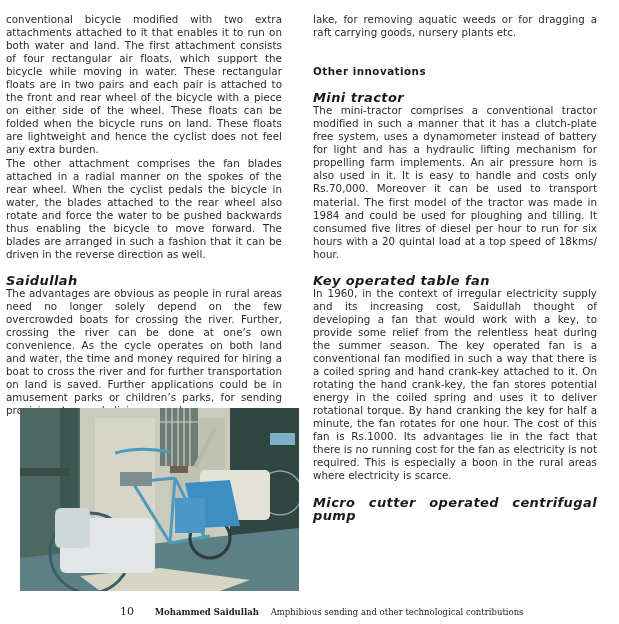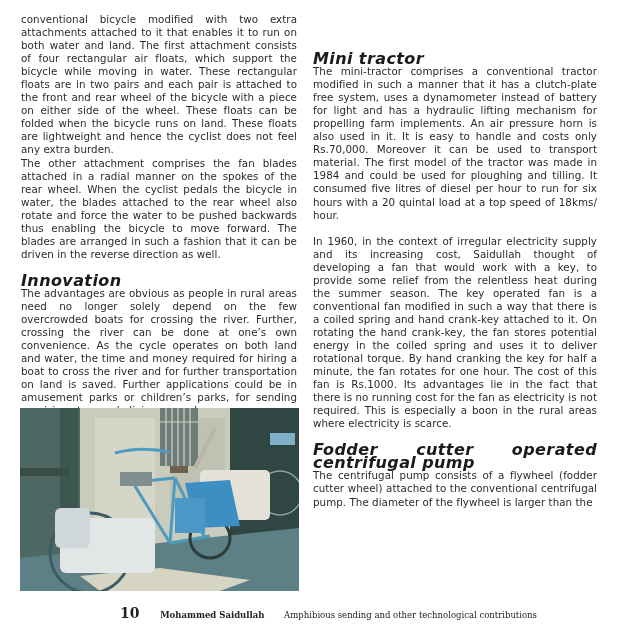--- a/index.html
+++ b/index.html
@@ -1,38 +1,38 @@
 <!DOCTYPE html>
 <html><head>
 <meta charset="utf-8">
 <style>
   html, body { margin: 0; padding: 0; background: #ffffff; }
   body { width: 619px; height: 624px; position: relative; overflow: hidden;
          font-family: "DejaVu Sans", sans-serif; color: #2a2a2a; }
   .col { position: absolute; top: 13px; font-size: 10.3px; line-height: 13.05px;
          text-align: justify; letter-spacing: 0.05px; }
-  .col.left { left: 21px; width: 276px; }
+  .col.left { left: 6px; width: 276px; }
   .col.right { left: 313px; width: 284px; }
   .col p { margin: 0; }
   .gap { height: 13px; }
-  h3.italic { margin: 0; font-size: 16px; font-style: italic; font-weight: bold; line-height: 13.05px; color:#1a1a1a; letter-spacing: 0.4px;}
+  h3.italic { margin: 0; font-size: 13px; font-style: italic; font-weight: bold; line-height: 13.05px; color:#1a1a1a; letter-spacing: 0.4px;}
   h2.section { margin: 0; font-size: 10.3px; font-weight: bold; line-height: 13.05px; color:#1a1a1a; letter-spacing: 0.5px;}
   .photo { position: absolute; left: 20px; top: 408px; width: 279px; height: 183px; overflow: hidden; }
   .footer { position: absolute; top: 605px; left: 120px; font-family: "DejaVu Serif", serif; font-size: 8.5px; color: #222; white-space: nowrap; }
-  .footer .page { font-weight: bold; font-size: 14px; margin-right: 18px; }
-  .footer .author { font-weight: bold; margin-right: 17px; }
+  .footer .page { font-weight: normal; font-size: 11px; margin-right: 18px; }
+  .footer .author { font-weight: bold; margin-right: 9px; }
 </style>
 </head>
 <body>
 
 <div class="col left">
   <p>conventional bicycle modified with two extra attachments attached to it that enables it to run on both water and land. The first attachment consists of four rectangular air floats, which support the bicycle while moving in water. These rectangular floats are in two pairs and each pair is attached to the front and rear wheel of the bicycle with a piece on either side of the wheel. These floats can be folded when the bicycle runs on land. These floats are lightweight and hence the cyclist does not feel any extra burden.</p>
   <p>The other attachment comprises the fan blades attached in a radial manner on the spokes of the rear wheel. When the cyclist pedals the bicycle in water, the blades attached to the rear wheel also rotate and force the water to be pushed backwards thus enabling the bicycle to move forward. The blades are arranged in such a fashion that it can be driven in the reverse direction as well.</p>
   <div class="gap"></div>
-  <h3 class="italic">Innovation</h3>
+  <h3 class="italic">Saidullah</h3>
   <p>The advantages are obvious as people in rural areas need no longer solely depend on the few overcrowded boats for crossing the river. Further, crossing the river can be done at one’s own convenience. As the cycle operates on both land and water, the time and money required for hiring a boat to cross the river and for further transportation on land is saved. Further applications could be in amusement parks or children’s parks, for sending provisions to people living around a</p>
 </div>
 
 <div class="photo" title="Amphibious bicycle with white and blue rectangular air floats parked against a wall">
   <svg width="279" height="183" viewBox="0 0 279 183" xmlns="http://www.w3.org/2000/svg">
     <rect width="279" height="183" fill="#5f7a72"></rect>
 
     <rect x="0" y="0" width="60" height="183" fill="#4d6862"></rect>
     <rect x="40" y="0" width="18" height="183" fill="#3c5650"></rect>
     <rect x="0" y="60" width="50" height="8" fill="#3a4e48"></rect>
@@ -76,29 +76,31 @@
     <rect x="180" y="62" width="70" height="50" rx="5" fill="#e4e2d8"></rect>
     <polygon points="165,75 210,72 220,118 175,120" fill="#3d8ec2"></polygon>
     <rect x="155" y="90" width="30" height="35" fill="#4b97c5"></rect>
 
     <rect x="150" y="58" width="18" height="7" fill="#6e5f4e"></rect>
     <line x1="175" y1="60" x2="195" y2="20" stroke="#b9b6a8" stroke-width="4"></line>
   </svg>
 </div>
 
 <div class="col right">
+  <p>lake, for removing aquatic weeds or for dragging a raft carrying goods, nursery plants etc.</p>
   <div class="gap"></div>
   <div class="gap"></div>
+  <h2 class="section">Other innovations</h2>
   <div class="gap"></div>
   <h3 class="italic">Mini tractor</h3>
   <p>The mini-tractor comprises a conventional tractor modified in such a manner that it has a clutch-plate free system, uses a dynamometer instead of battery for light and has a hydraulic lifting mechanism for propelling farm implements. An air pressure horn is also used in it. It is easy to handle and costs only Rs.70,000. Moreover it can be used to transport material. The first model of the tractor was made in 1984 and could be used for ploughing and tilling. It consumed five litres of diesel per hour to run for six hours with a 20 quintal load at a top speed of 18kms/ hour.</p>
   <div class="gap"></div>
+  <h3 class="italic">Key operated table fan</h3>
   <p>In 1960, in the context of irregular electricity supply and its increasing cost, Saidullah thought of developing a fan that would work with a key, to provide some relief from the relentless heat during the summer season. The key operated fan is a conventional fan modified in such a way that there is a coiled spring and hand crank-key attached to it. On rotating the hand crank-key, the fan stores potential energy in the coiled spring and uses it to deliver rotational torque. By hand cranking the key for half a minute, the fan rotates for one hour. The cost of this fan is Rs.1000. Its advantages lie in the fact that there is no running cost for the fan as electricity is not required. This is especially a boon in the rural areas where electricity is scarce.</p>
   <div class="gap"></div>
-  <h3 class="italic">Fodder cutter operated centrifugal pump</h3>
-  <p>The centrifugal pump consists of a flywheel (fodder cutter wheel) attached to the conventional centrifugal pump. The diameter of the flywheel is larger than the</p>
+  <h3 class="italic">Micro cutter operated centrifugal pump</h3>
 </div>
 
 <div class="footer">
   <span class="page">10</span>
   <span class="author">Mohammed Saidullah</span>
   <span>Amphibious sending and other technological contributions</span>
 </div>
 
 </body></html>

